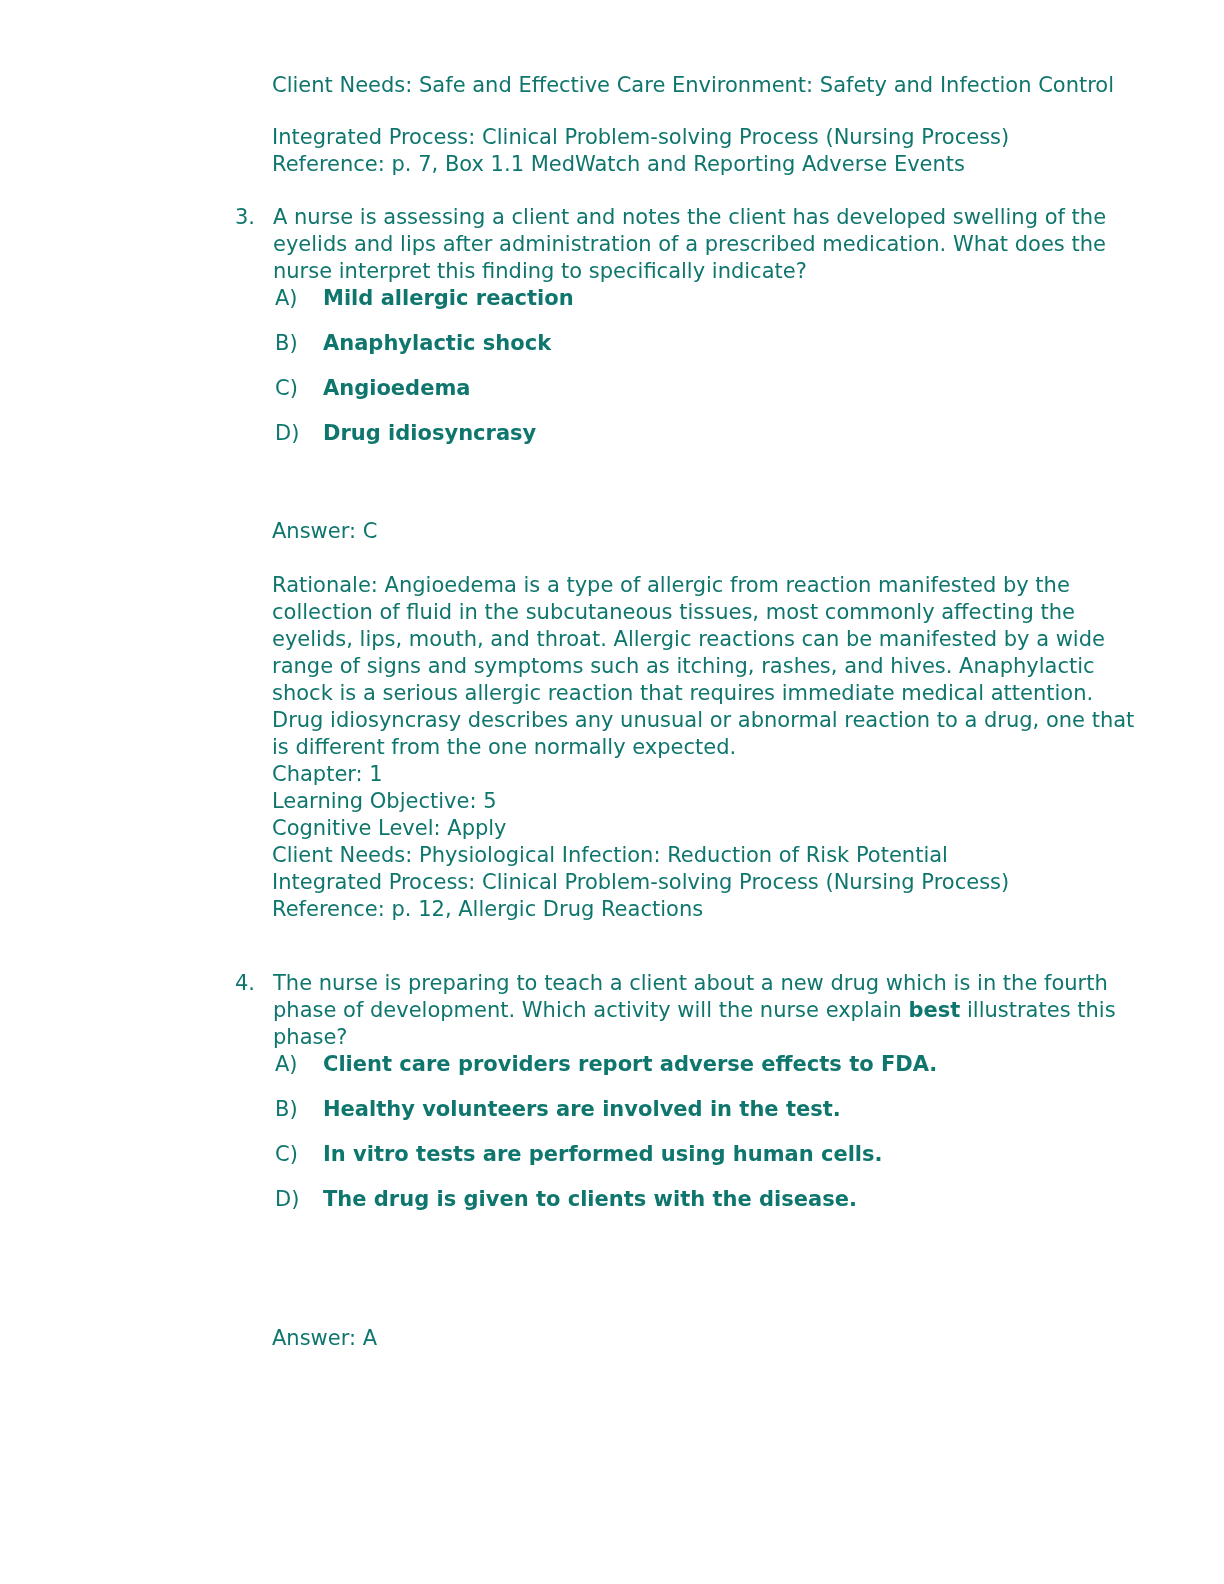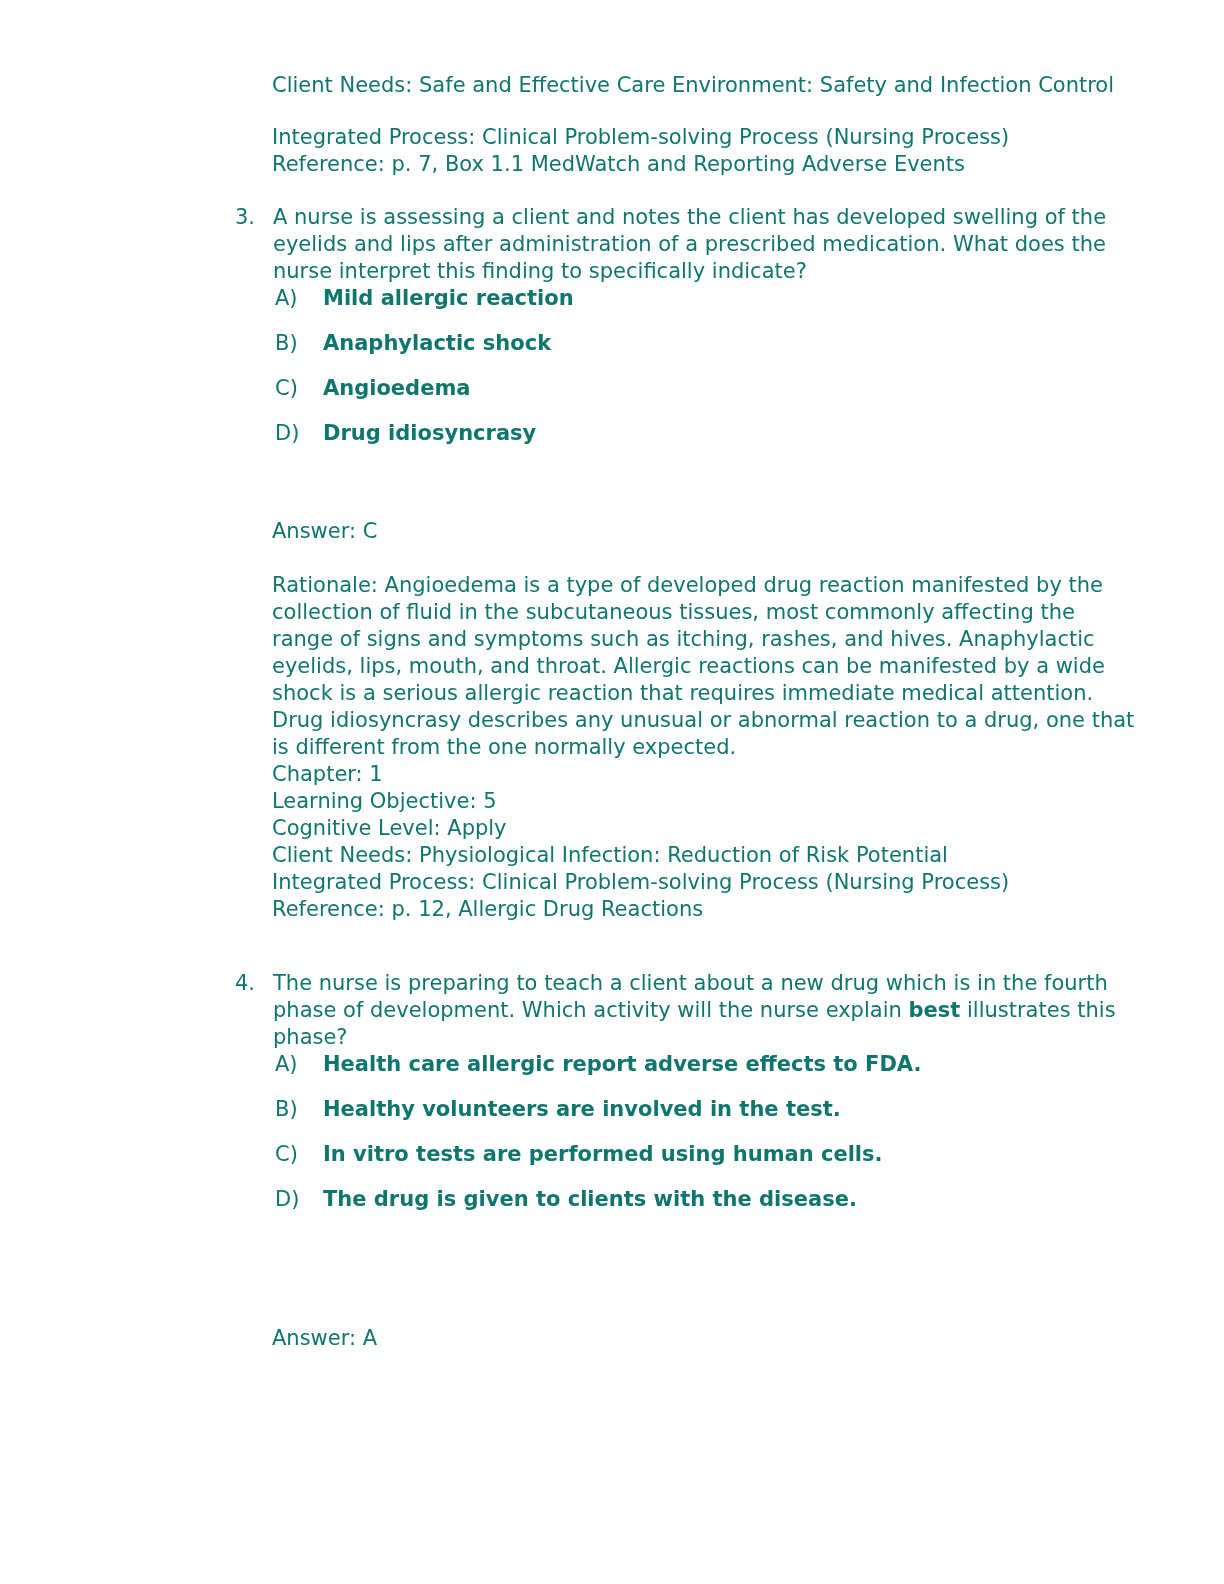--- a/index.html
+++ b/index.html
@@ -64,24 +64,24 @@
     <div class="opttext">Angioedema</div>
   </div>
   <div class="abs opt" style="top:420px">
     <div class="optletter line">D)</div>
     <div class="opttext">Drug idiosyncrasy</div>
   </div>
 
   <div class="abs para line" style="top:518px">Answer: C</div>
 
   <div class="abs para" style="top:572px">
-    <div class="line">Rationale: Angioedema is a type of developed drug reaction manifested by the</div>
+    <div class="line">Rationale: Angioedema is a type of allergic from reaction manifested by the</div>
     <div class="line">collection of fluid in the subcutaneous tissues, most commonly affecting the</div>
+    <div class="line">eyelids, lips, mouth, and throat. Allergic reactions can be manifested by a wide</div>
     <div class="line">range of signs and symptoms such as itching, rashes, and hives. Anaphylactic</div>
-    <div class="line">eyelids, lips, mouth, and throat. Allergic reactions can be manifested by a wide</div>
     <div class="line">shock is a serious allergic reaction that requires immediate medical attention.</div>
     <div class="line">Drug idiosyncrasy describes any unusual or abnormal reaction to a drug, one that</div>
     <div class="line">is different from the one normally expected.</div>
     <div class="line">Chapter: 1</div>
     <div class="line">Learning Objective: 5</div>
     <div class="line">Cognitive Level: Apply</div>
     <div class="line">Client Needs: Physiological Infection: Reduction of Risk Potential</div>
     <div class="line">Integrated Process: Clinical Problem-solving Process (Nursing Process)</div>
     <div class="line">Reference: p. 12, Allergic Drug Reactions</div>
   </div>
@@ -90,21 +90,21 @@
     <div class="qnum line">4.</div>
     <div class="qbody">
       <div class="line">The nurse is preparing to teach a client about a new drug which is in the fourth</div>
       <div class="line"><span>phase of development. Which activity will the nurse explain </span><b>best</b><span> illustrates this</span></div>
       <div class="line">phase?</div>
     </div>
   </div>
 
   <div class="abs opt" style="top:1051px">
     <div class="optletter line">A)</div>
-    <div class="opttext">Health care allergic report adverse effects to FDA.</div>
+    <div class="opttext">Client care providers report adverse effects to FDA.</div>
   </div>
   <div class="abs opt" style="top:1096px">
     <div class="optletter line">B)</div>
     <div class="opttext">Healthy volunteers are involved in the test.</div>
   </div>
   <div class="abs opt" style="top:1141px">
     <div class="optletter line">C)</div>
     <div class="opttext">In vitro tests are performed using human cells.</div>
   </div>
   <div class="abs opt" style="top:1186px">

